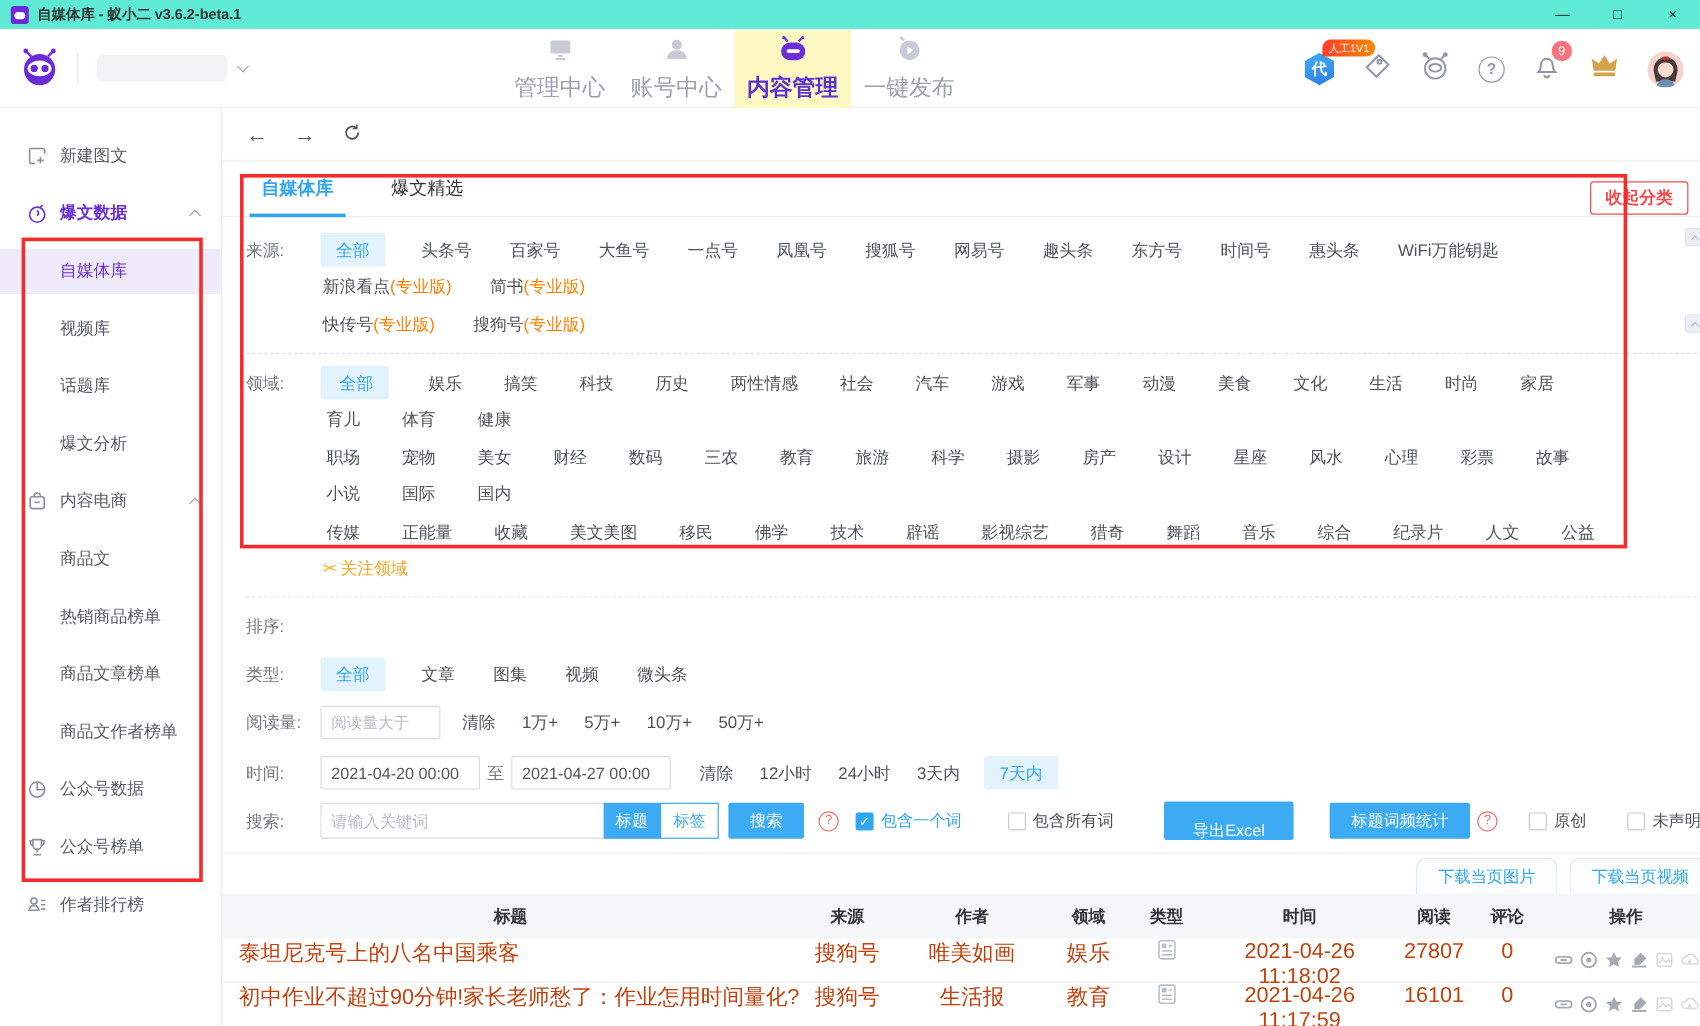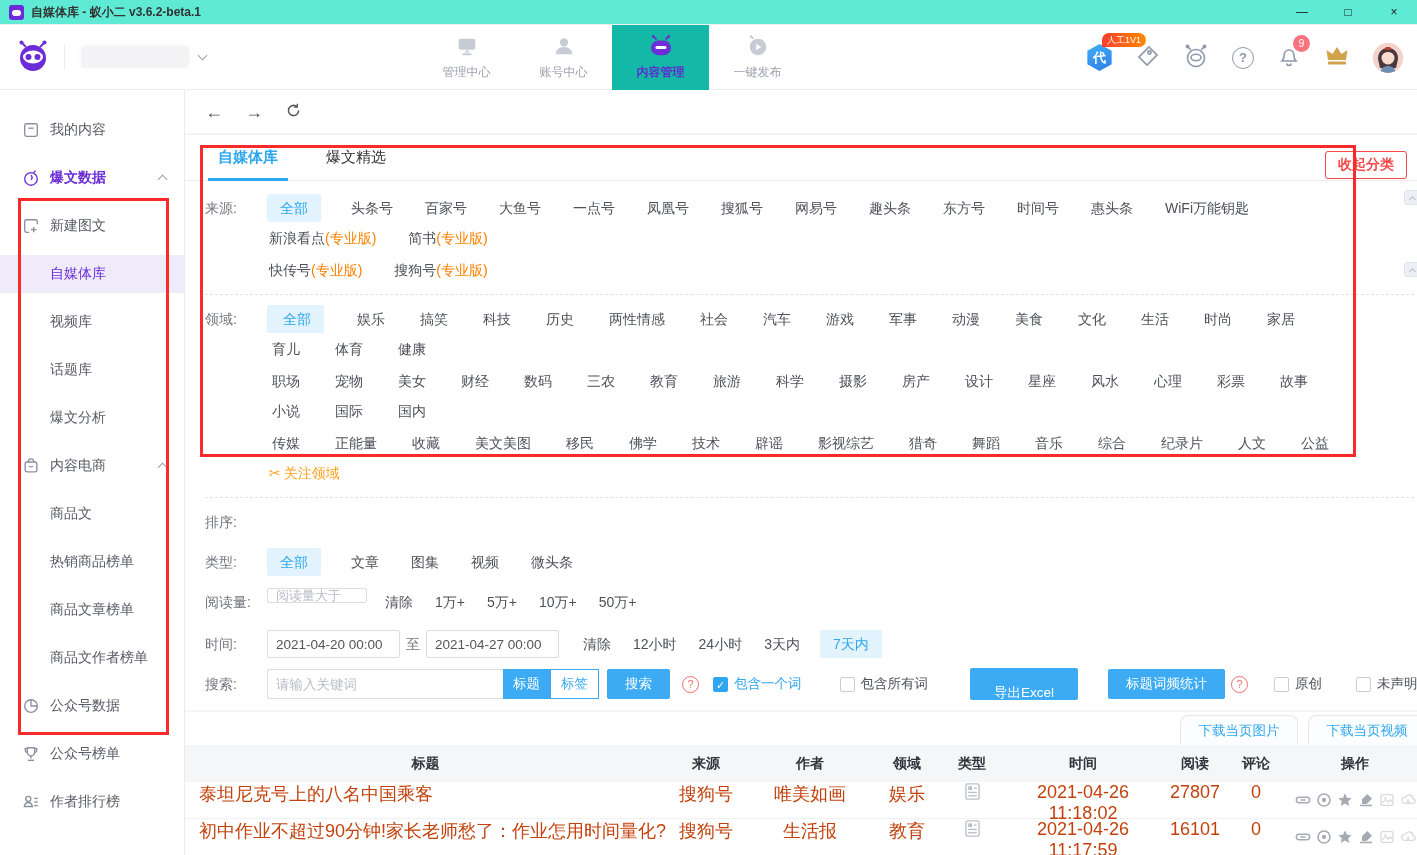--- a/index.html
+++ b/index.html
@@ -24,22 +24,22 @@
   .brand-sep { width:1px; height:26px; background:#ececec; margin:0 16px 0 14px; }
   .account-pill { width:108px; height:22px; border-radius:4px; background:#f3f3f6;
     box-shadow:0 0 6px rgba(0,0,0,.04); filter:blur(.4px); }
   .chev { display:inline-block; width:7px; height:7px; border-right:1.5px solid #9aa1ad; border-bottom:1.5px solid #9aa1ad; }
   .chev.down { transform:rotate(45deg); margin-top:-3px; }
   .chev.up { transform:rotate(-135deg); margin-top:3px; }
   .account-chev { margin-left:10px; }
   .nav-center { position:absolute; left:418px; top:0; height:65px; display:flex; }
   .nav-item { width:97px; height:65px; display:flex; flex-direction:column; align-items:center; justify-content:center;
     gap:3px; cursor:pointer; color:#9aa0ac; }
-  .nav-item .nav-label { font-size:12px; color:#9aa0ac; }
-  .nav-item.active { background:#14b8a6; }
+  .nav-item .nav-label { font-size:19px; color:#9aa0ac; }
+  .nav-item.active { background:#fef9c3; }
   .nav-item.active .nav-label { color:#5b2fd0; font-weight:700; }
   .nav-icons-right { position:absolute; right:14px; top:0; height:65px; display:flex; align-items:center; gap:23px; }
   .hex-dai { position:relative; width:27px; height:27px; }
   .hex-dai .hex { width:27px; height:27px; background:linear-gradient(160deg,#3fb0f6,#2e7ce8);
     clip-path:polygon(50% 0,95% 25%,95% 75%,50% 100%,5% 75%,5% 25%);
     display:flex; align-items:center; justify-content:center; color:#fff; font-size:13px; font-weight:700; }
   .badge-1v1 { position:absolute; left:16px; top:-11px; background:linear-gradient(90deg,#ff3d2e,#ff8a00);
     color:#fff; font-size:9px; line-height:14px; padding:0 5px; border-radius:7px 7px 7px 0; white-space:nowrap; }
   .ring-help { width:22px; height:22px; border:1.6px solid #8f97a8; border-radius:50%;
     display:flex; align-items:center; justify-content:center; font-size:13px; color:#8f97a8; font-weight:700; }
@@ -77,21 +77,21 @@
   .f-label { width:62px; flex-shrink:0; font-size:14px; color:#73777f; line-height:28px; }
   .chip-wrap { display:flex; flex-wrap:wrap; align-items:center; column-gap:28px; row-gap:2px; flex:1; padding-right:70px; }
   .chip { font-size:14px; color:#4d5159; line-height:28px; padding:0 2px; cursor:pointer; white-space:nowrap; }
   .chip .pro { color:#ff8000; }
   .chip.sel { background:#e3f3fd; color:#2ea7f0; padding:0 13px; border-radius:2px; }
   .chip.follow { color:#ffa11d; }
   .chip .chip-ico { color:#ffa11d; margin-right:3px; }
   .flex-break { flex-basis:100%; height:0; }
   .dash-sep { border-bottom:1px dashed #e3e3e3; margin:4px 12px 4px 0; }
   .plain-wrap { column-gap:18px; }
-  .mini-input { width:100px; height:15px; border:1px solid #dcdcdc; border-radius:2px; font-size:13px;
+  .mini-input { width:100px; height:28px; border:1px solid #dcdcdc; border-radius:2px; font-size:13px;
     padding:0 8px; color:#555; outline:none; }
   .mini-input::placeholder { color:#b8bcc4; }
 
   .date-input { width:133px; height:28px; border:1px solid #dcdcdc; border-radius:2px; font-size:13.5px;
     color:#555; padding:0 8px; outline:none; }
   .to-label { font-size:14px; color:#73777f; margin:0 6px; line-height:28px; }
 
   .search-row { display:flex; align-items:center; padding:6px 0 8px 20px; }
   .search-box { width:332px; height:30px; border:1px solid #dcdcdc; border-radius:2px; display:flex; align-items:center; }
   .search-box input { flex:1; border:none; outline:none; font-size:13.5px; color:#555; padding:0 8px; min-width:0; }
@@ -273,41 +273,34 @@
           </svg>
       </div>
     </div>
   </div>
 
   <div class="workspace">
 
     <aside class="sidebar">
       <div class="side-item">
         <span class="s-ico"><svg width="18" height="18" viewBox="0 0 20 20" fill="none" stroke="currentColor" stroke-width="1.5">
-              <rect x="3" y="3" width="14" height="14" rx="2"></rect>
-              <line x1="7" y1="8" x2="13" y2="8"></line>
+              <path d="M17 8V5a2 2 0 0 0-2-2H5a2 2 0 0 0-2 2v10a2 2 0 0 0 2 2h3"></path>
+              <line x1="13" y1="11" x2="13" y2="17"></line>
+              <line x1="10" y1="14" x2="16" y2="14"></line>
             </svg></span>
-        <span>我的内容</span>
+        <span>新建图文</span>
       </div>
       <div class="side-item parent-active">
         <span class="s-ico"><svg width="18" height="18" viewBox="0 0 20 20" fill="none" stroke="currentColor" stroke-width="1.5">
               <circle cx="10" cy="11" r="7"></circle>
               <path d="M10 7c1.5 1.5 1.5 3.5 0 5"></path>
               <line x1="13" y1="4" x2="15" y2="2"></line>
             </svg></span>
         <span>爆文数据</span>
         <span class="s-arrow chev up"></span>
-      </div>
-      <div class="side-item">
-        <span class="s-ico"><svg width="18" height="18" viewBox="0 0 20 20" fill="none" stroke="currentColor" stroke-width="1.5">
-              <path d="M17 8V5a2 2 0 0 0-2-2H5a2 2 0 0 0-2 2v10a2 2 0 0 0 2 2h3"></path>
-              <line x1="13" y1="11" x2="13" y2="17"></line>
-              <line x1="10" y1="14" x2="16" y2="14"></line>
-            </svg></span>
-        <span>新建图文</span>
       </div>
       <div class="side-item child selected">
         <span>自媒体库</span>
       </div>
       <div class="side-item child">
         <span>视频库</span>
       </div>
       <div class="side-item child">
         <span>话题库</span>
       </div>

